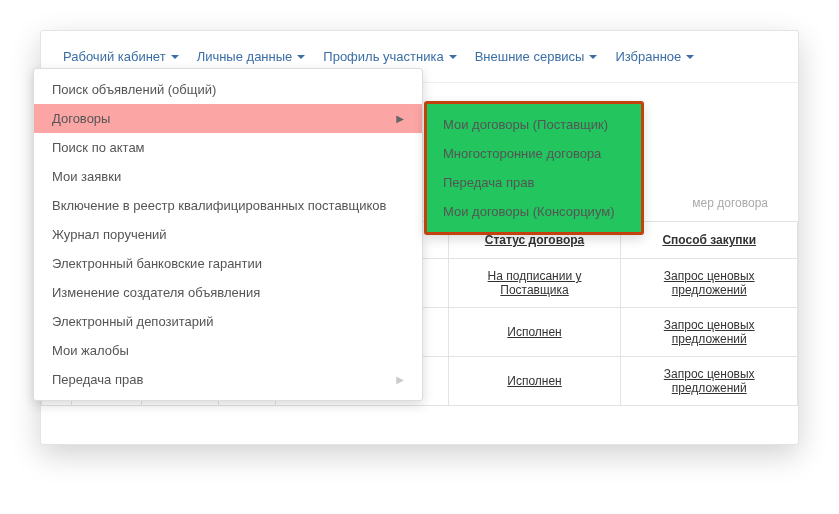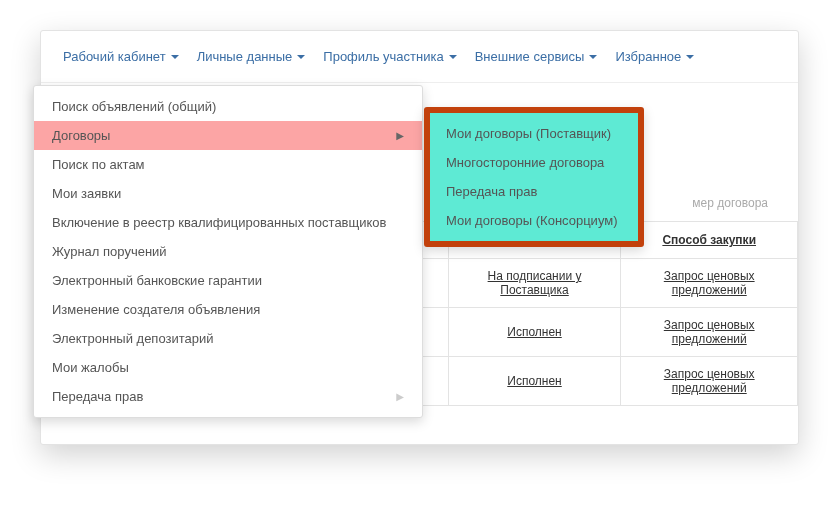--- a/index.html
+++ b/index.html
@@ -80,21 +80,21 @@
     border-radius: 2px;
     filter: blur(1.5px);
   }
   .blur.w60 { width: 60px; }
   .blur.w40 { width: 40px; }
   .checkmark { color: #333; font-size: 14px; }
   
   
   .dropdown-menu {
     position: absolute;
-    top: 85px;
+    top: 68px;
     left: 33px;
     width: 390px;
     background: #fff;
     border: 1px solid #ddd;
     border-radius: 3px;
     box-shadow: 0 4px 12px rgba(0,0,0,0.15);
     padding: 6px 0;
     z-index: 10;
   }
   .dropdown-menu .menu-item {
@@ -110,25 +110,25 @@
     background: #fca5a5;
   }
   .dropdown-menu .menu-item .sub-caret {
     font-size: 10px;
     color: #666;
   }
   .dropdown-menu .menu-item .sub-caret.dim { color: #ccc; }
   
   .submenu {
     position: absolute;
-    top: 107px;
+    top: 101px;
     left: 424px;
     width: 220px;
-    background: #5eead4;
-    border: 6px solid #c2410c;
+    background: #22c55e;
+    border: 3px solid #c2410c;
     border-radius: 3px;
     box-shadow: 0 4px 12px rgba(0,0,0,0.15);
     padding: 6px 0;
     z-index: 11;
   }
   .submenu .sub-item {
     padding: 7px 16px;
     font-size: 13px;
     color: #555;
     cursor: pointer;

